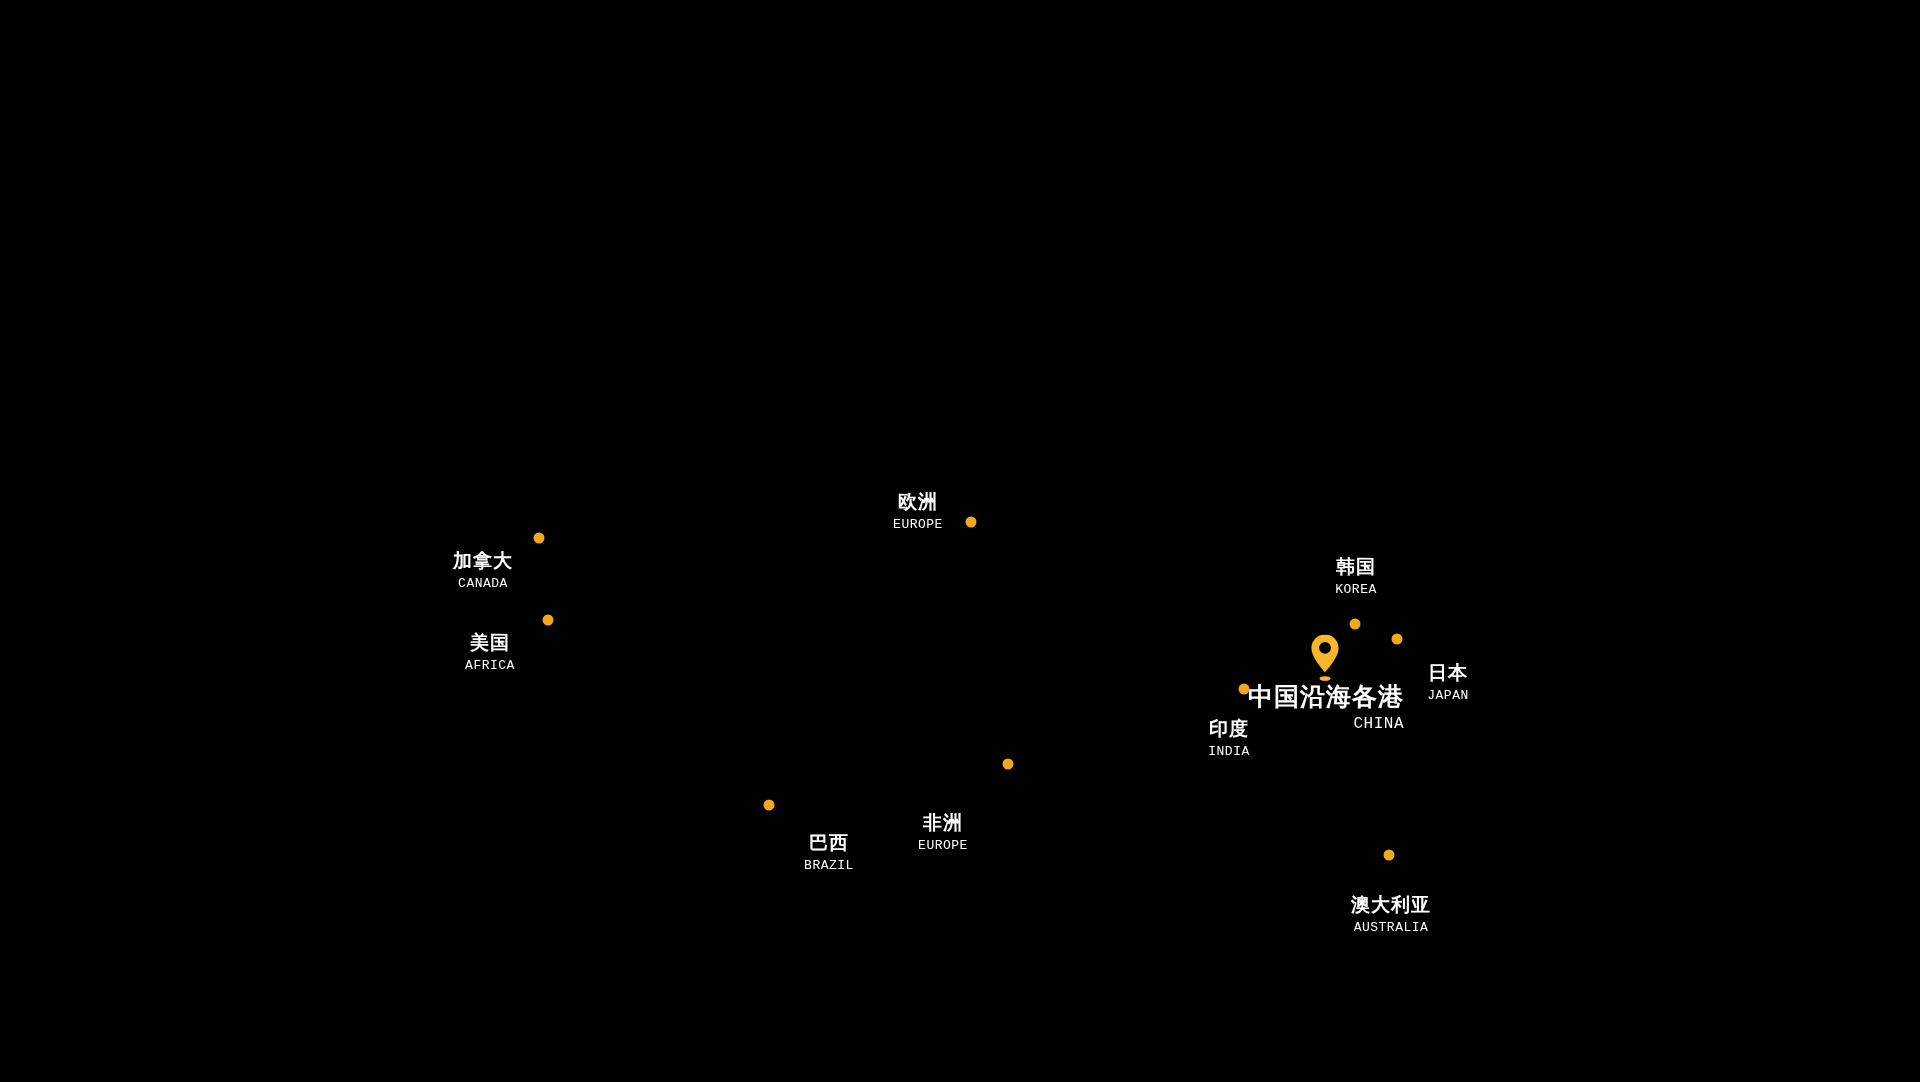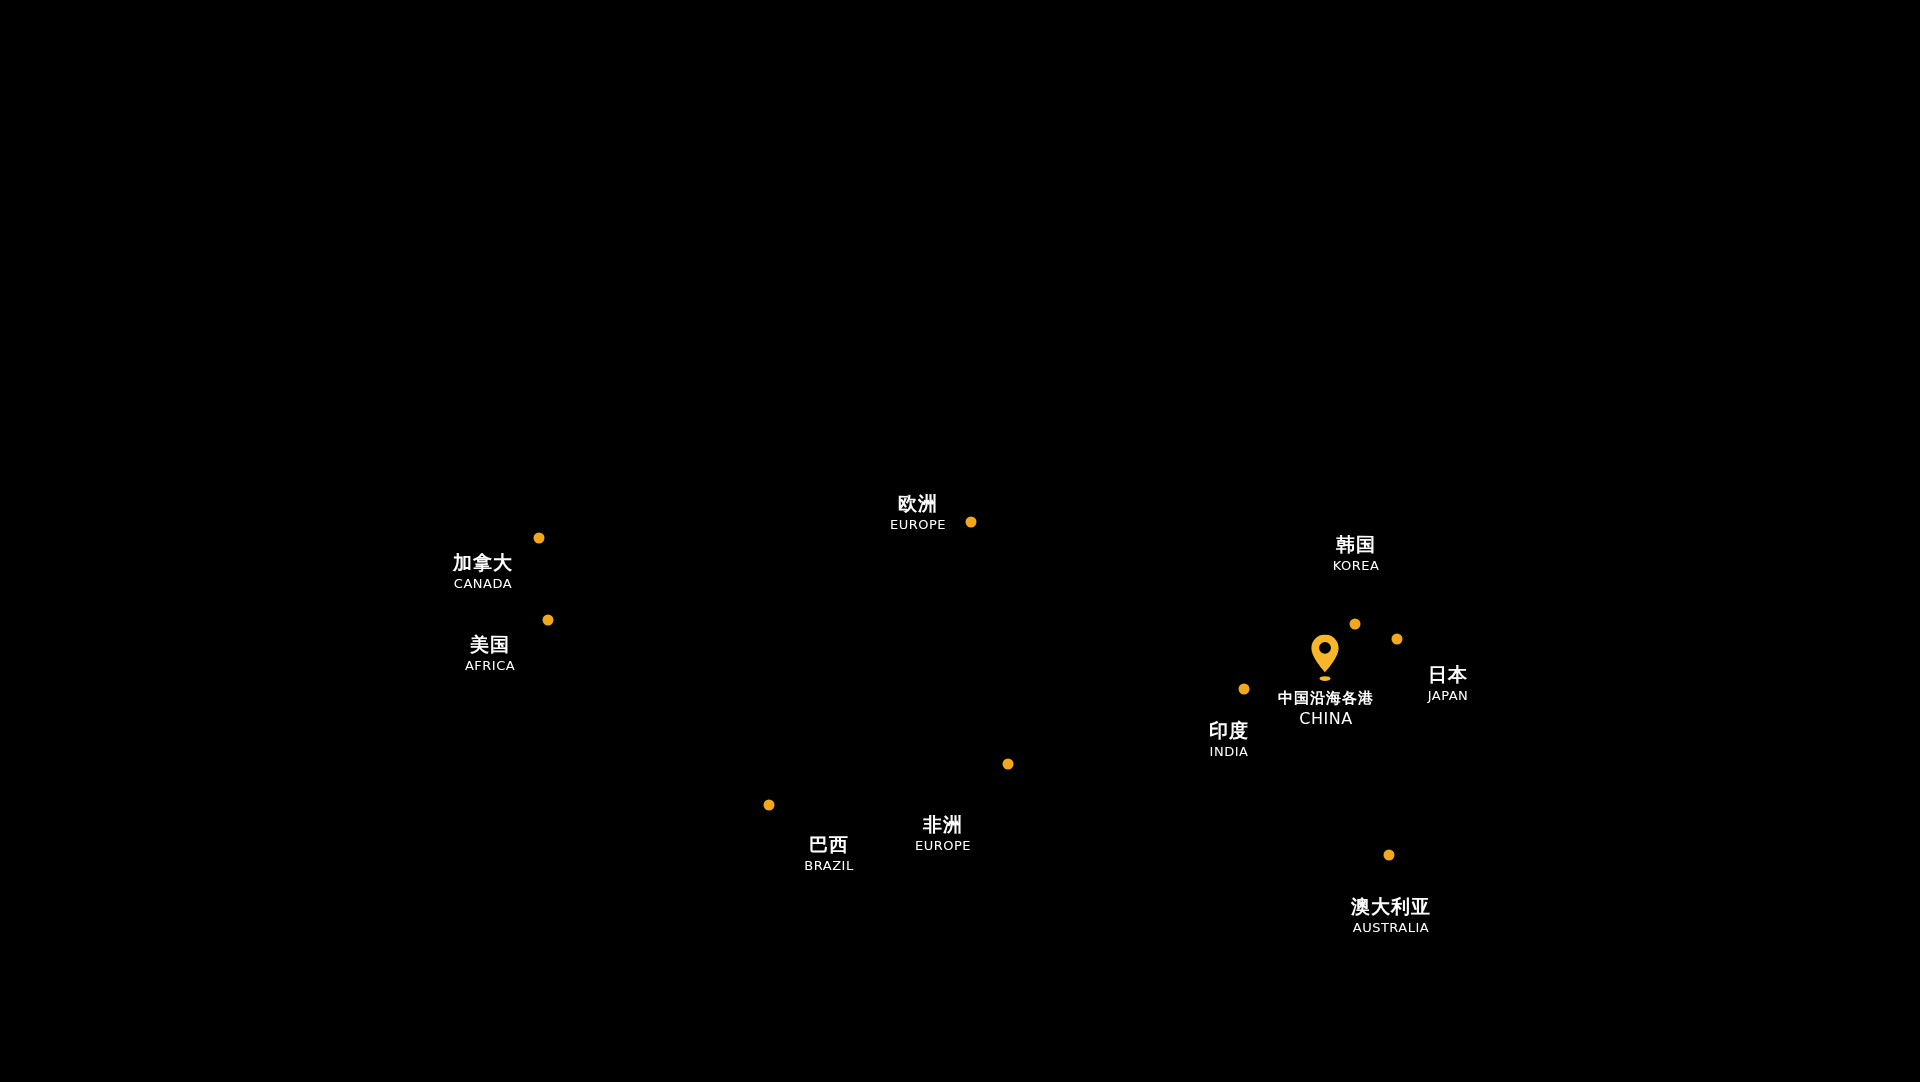--- a/index.html
+++ b/index.html
@@ -11,20 +11,21 @@
     position: relative;
     width: 1920px;
     height: 1082px;
     background: #000000;
     overflow: hidden;
     font-family: "DejaVu Sans", "Liberation Sans", sans-serif;
   }
   .marker {
     position: absolute;
     transform: translate(-50%, -50%);
+    font-family: Liberation Mono, monospace;
   }
   .dot {
     width: 11px;
     height: 11px;
     border-radius: 50%;
     background: var(--marker, #F2A81C);
     display: block;
   }
   .pin {
     color: var(--pin, #F8B62B);
@@ -42,25 +43,26 @@
     line-height: 1.25;
     letter-spacing: 1px;
   }
   .label .en {
     font-size: 13px;
     font-weight: 400;
     line-height: 1.35;
     letter-spacing: 0.5px;
   }
   .label.highlight .zh {
-    font-size: 15px;
+    font-size: 25px;
     font-weight: 700;
   }
   .label.highlight .en {
     font-size: 16px;
+    text-align: right;
   }
 </style>
 </head>
 <body>
 
 <div class="stage" style="--marker: #F2A81C; --pin: #F8B62B; --label: #FFFFFF; background: rgb(0, 0, 0);">
 
   <span class="dot marker" style="left: 539px; top: 538px;"></span>
   <div class="label marker" style="left: 483px; top: 572px; text-align: center;">
     <div class="zh">加拿大</div>
@@ -73,21 +75,21 @@
     <div class="en">AFRICA</div>
   </div>
 
   <span class="dot marker" style="left: 971px; top: 522px;"></span>
   <div class="label marker" style="left: 918px; top: 513px;">
     <div class="zh">欧洲</div>
     <div class="en">EUROPE</div>
   </div>
 
   <span class="dot marker" style="left: 1355px; top: 624px;"></span>
-  <div class="label marker" style="left: 1356px; top: 554px;">
+  <div class="label marker" style="left: 1356px; top: 578px;">
     <div class="zh">韩国</div>
     <div class="en">KOREA</div>
   </div>
 
   <span class="dot marker" style="left: 1397px; top: 639px;"></span>
   <div class="label marker" style="left: 1448px; top: 684px;">
     <div class="zh">日本</div>
     <div class="en">JAPAN</div>
   </div>
 

